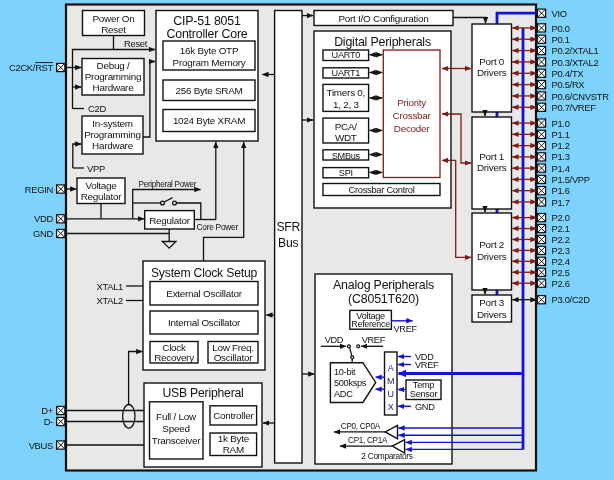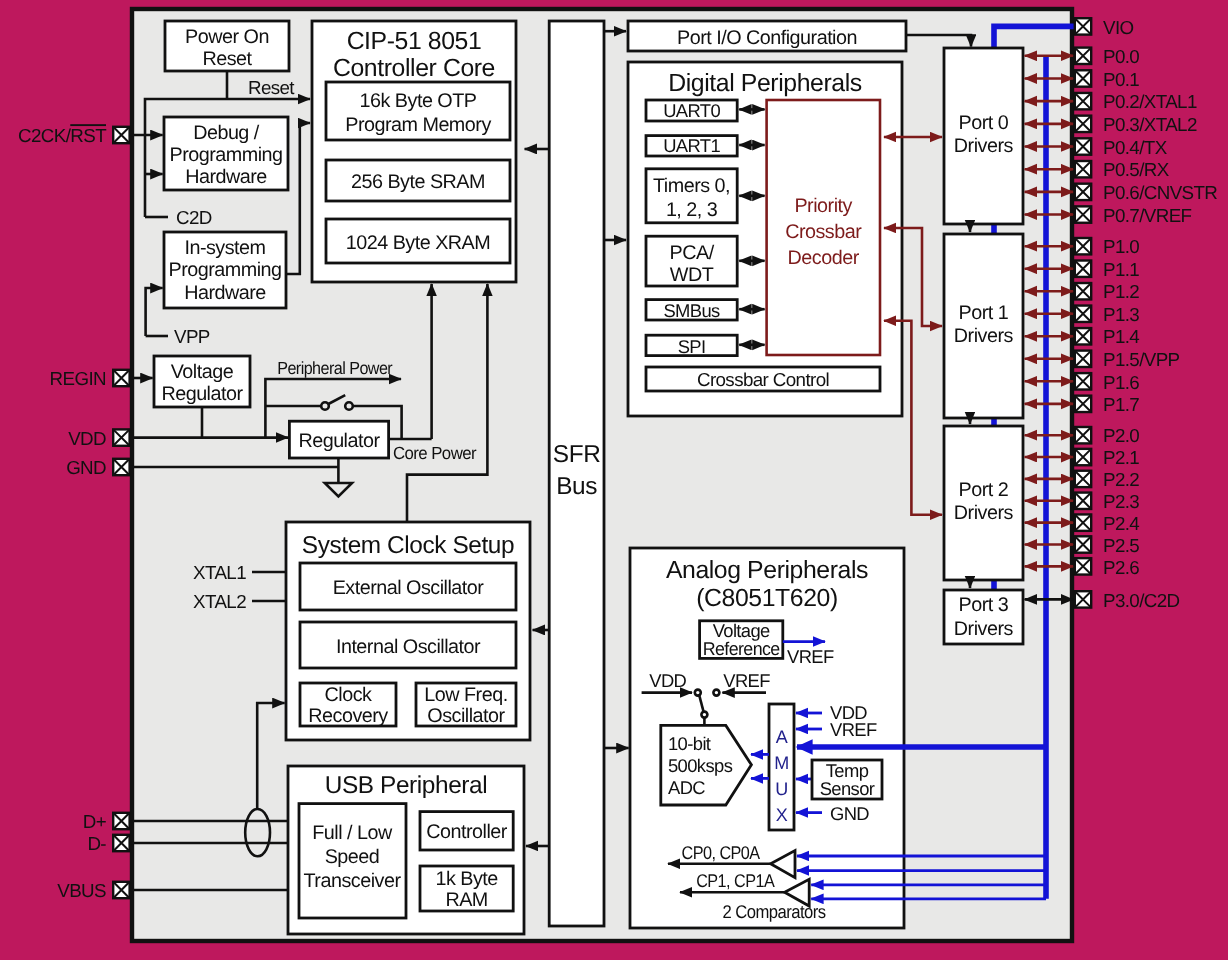--- a/index.html
+++ b/index.html
@@ -1,16 +1,16 @@
 <!DOCTYPE html>
 <html><head>
 <meta charset="utf-8">
 <style>
   html,body{margin:0;padding:0;background:#ffffff;}
-  #stage{position:relative;width:614px;height:480px;background:#be185d;overflow:hidden;}
+  #stage{position:relative;width:614px;height:480px;background:#7dd3fc;overflow:hidden;}
   svg{position:absolute;left:0;top:0;}
   text{font-family:"Liberation Sans",sans-serif;fill:#111111;}
   .t13{font-size:12.4px;letter-spacing:-0.2px;}
   .t12{font-size:12.2px;letter-spacing:-0.2px;}
   .t10{font-size:9.9px;letter-spacing:-0.25px;}
   .tp{font-size:9.4px;letter-spacing:-0.3px;}
   .t9{font-size:9.2px;letter-spacing:-0.3px;}
   .t8{font-size:8.8px;letter-spacing:-0.3px;}
   .box{fill:#ffffff;stroke:#111111;stroke-width:1.4;}
   .obox{fill:#e8e8e7;stroke:#111111;stroke-width:2.2;}

